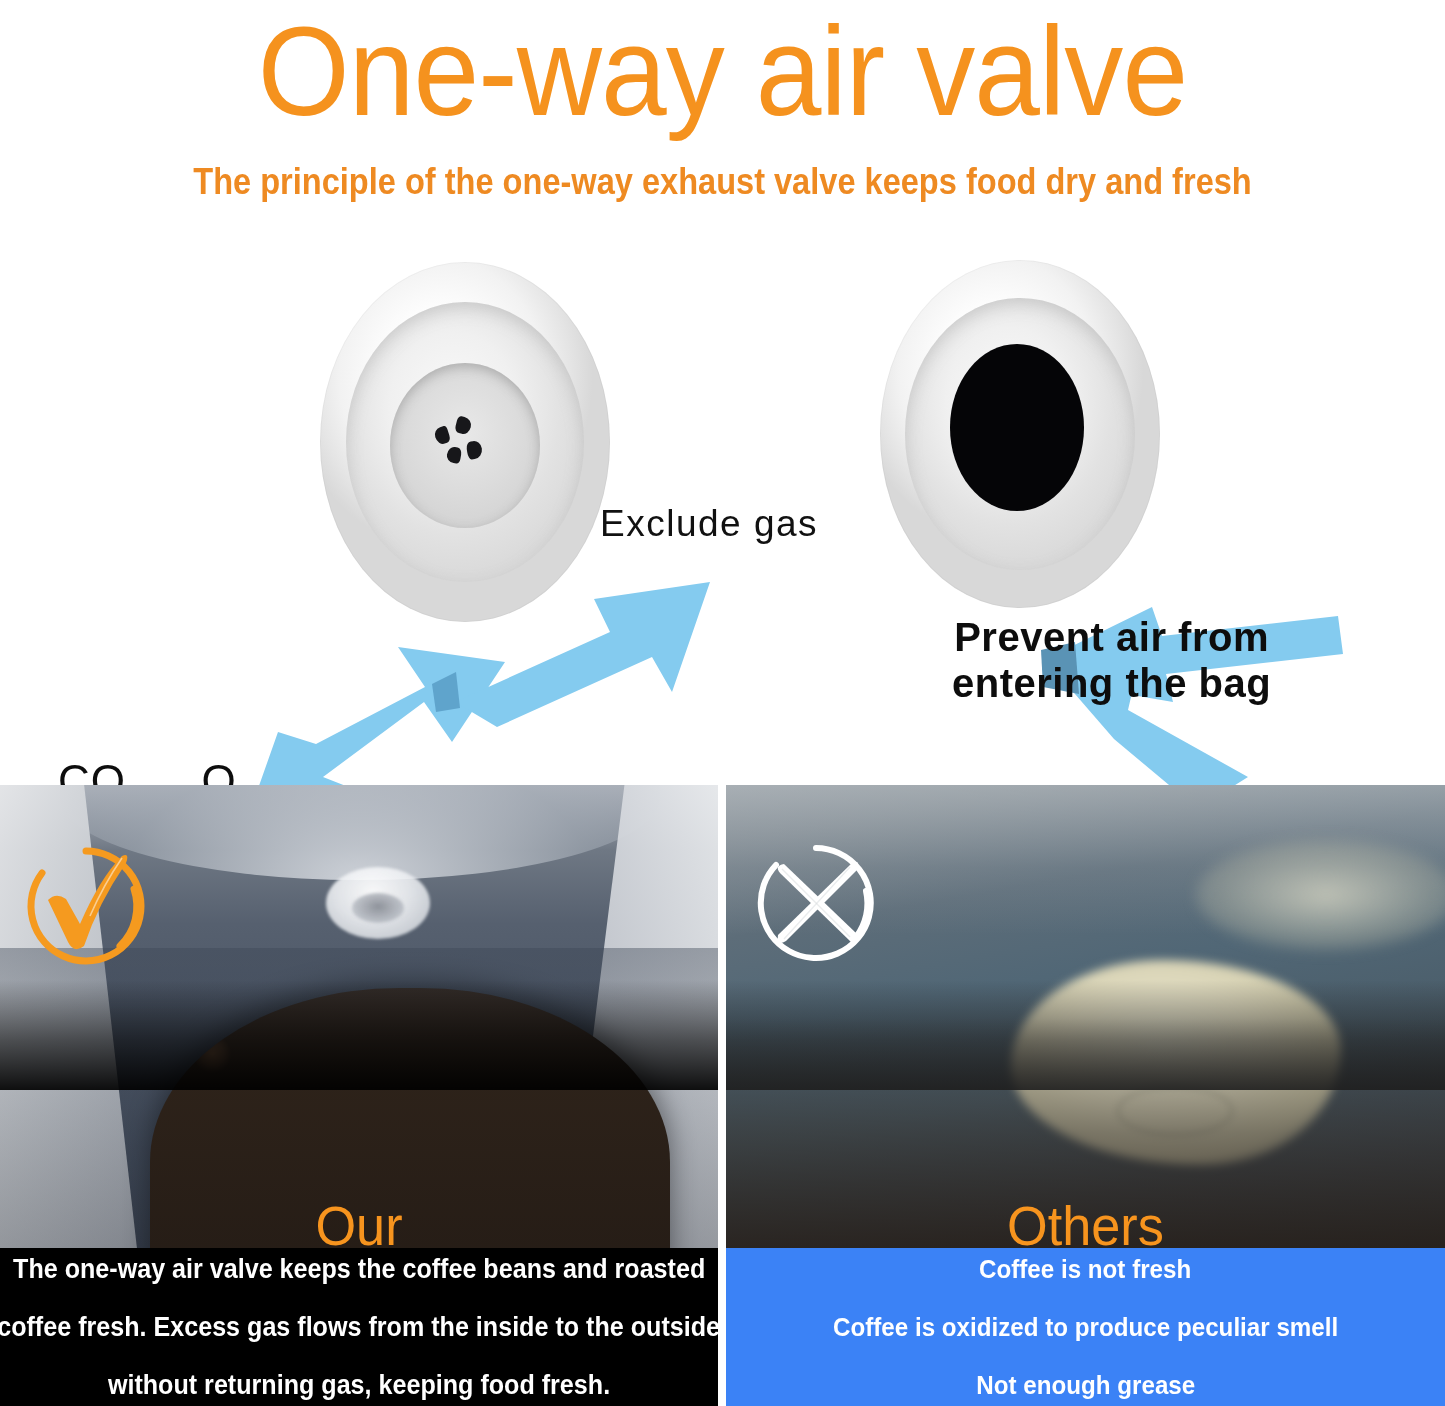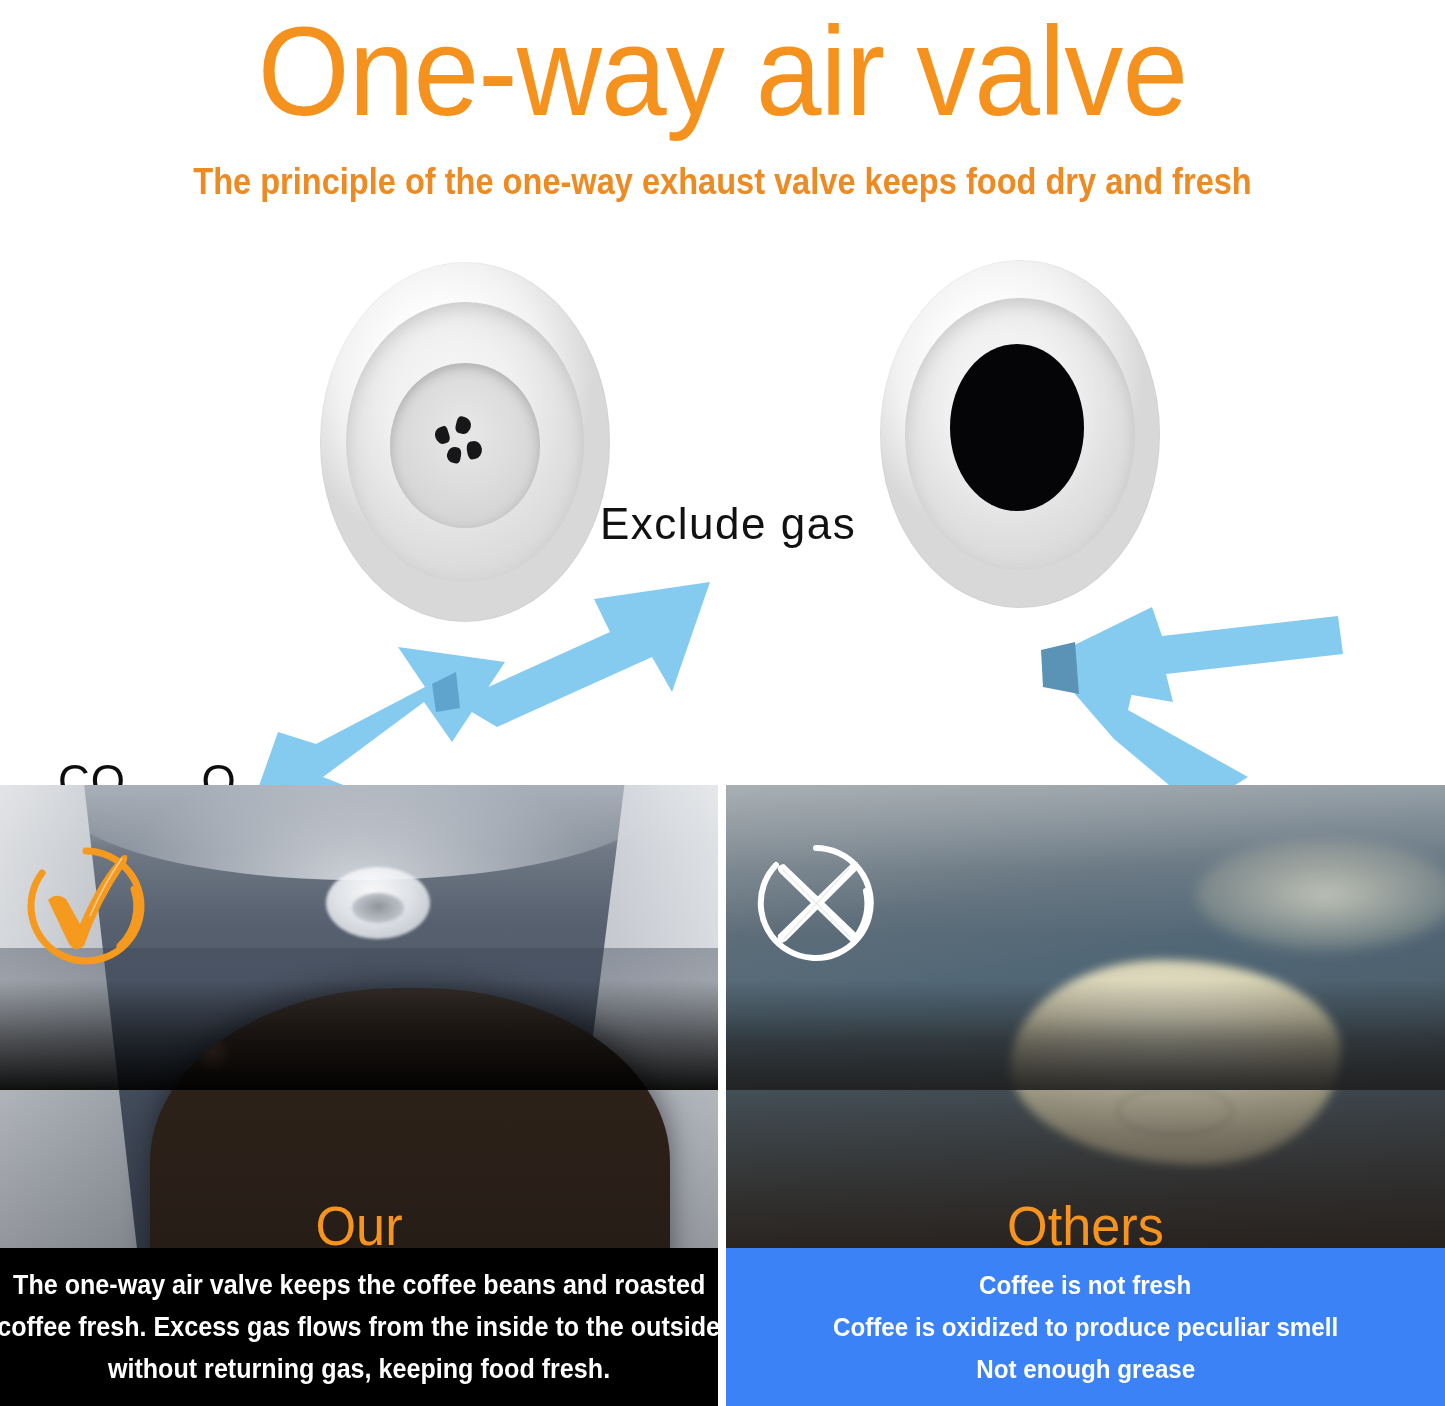--- a/index.html
+++ b/index.html
@@ -138,21 +138,21 @@
     left: 0; top: 0;
     width: 1445px; height: 553px;
     pointer-events: none;
   }
 
   
   #label-exclude-gas {
     position: absolute;
     left: 600px;
     top: 268px;
-    font-size: 44px;
+    font-size: 37px;
     line-height: 48px;
     font-weight: 500;
     color: #111111;
     letter-spacing: 1.5px;
     white-space: nowrap;
     transform: translateY(-268px);
   }
   .diagram-label {
     position: absolute;
     color: #0d0d0d;
@@ -374,21 +374,21 @@
 
   
   .caption-band {
     position: absolute;
     left: 0;
     bottom: 0;
     width: 100%;
     height: 158px;
     display: flex;
     flex-direction: column;
-    justify-content: center;
+    justify-content: space-between;
     align-items: center;
     padding: 0 26px;
     box-sizing: border-box;
     z-index: 8;
   }
   #caption-our {
     background: #000000;
   }
   #caption-others {
     background: #3b82f6;
@@ -456,20 +456,24 @@
 
     <polygon points="432,452 456,440 460,476 436,480" fill="#5FA4CC"></polygon>
   </svg>
 
   <div class="diagram-label" id="label-exclude-gas" style="top:268px;transform:none;">Exclude gas</div>
 
   <div class="diagram-label" id="label-gases">
     <span>CO</span><sub>2</sub><span>、  O</span><sub>2</sub>
   </div>
 
+  <div class="diagram-label" id="label-prevent">
+    <div>Prevent air from</div>
+    <div>entering the bag</div>
+  </div>
 </div>
 
 <div id="photo-section">
 
   <div class="panel">
     <div class="panel-photo" id="photo-our">
       <div id="bag-top-seal"></div>
       <div id="bag-left-edge"></div>
       <div id="bag-right-edge"></div>
       <div id="valve-photo"></div>

